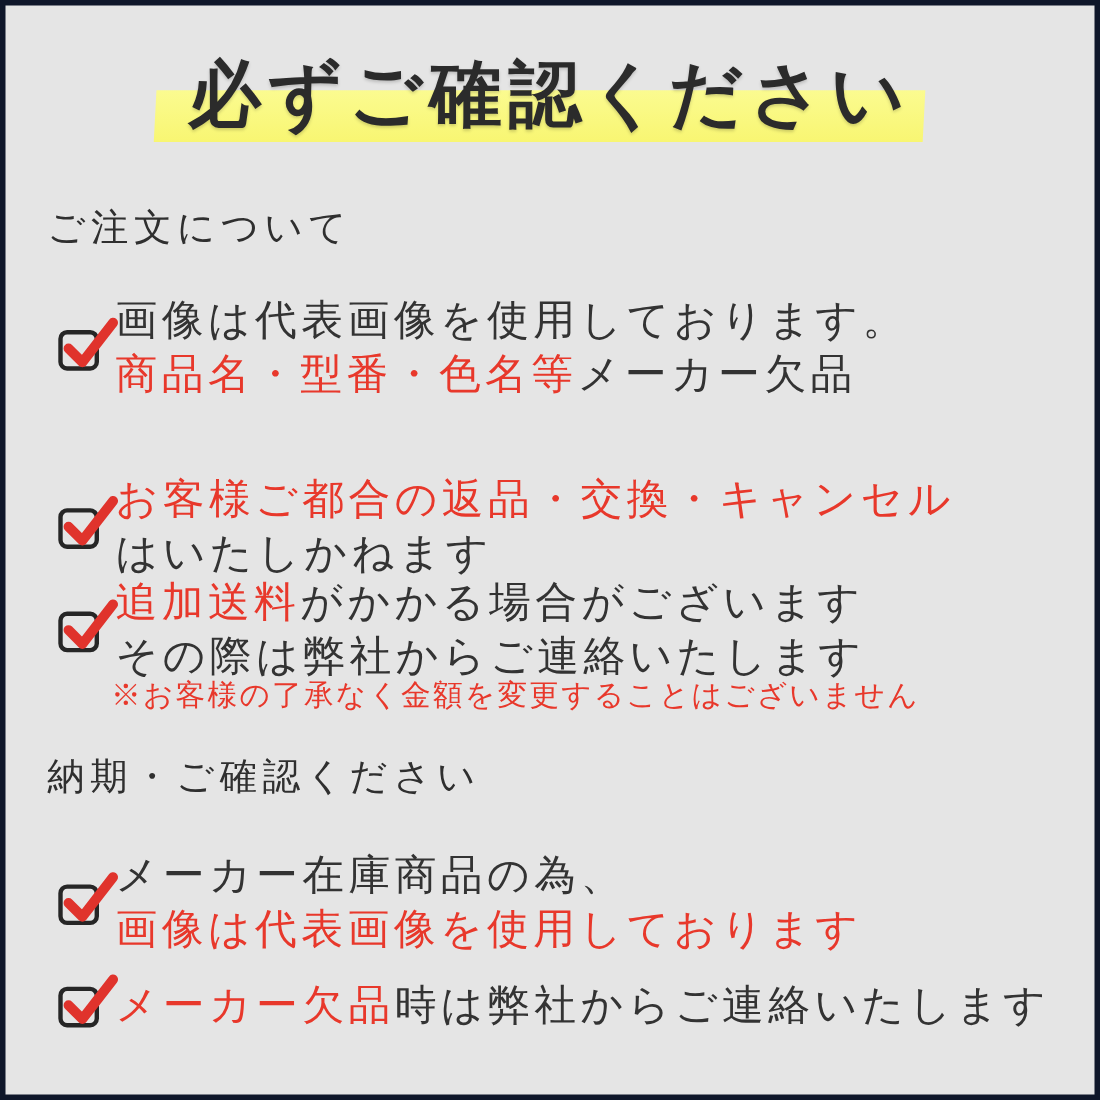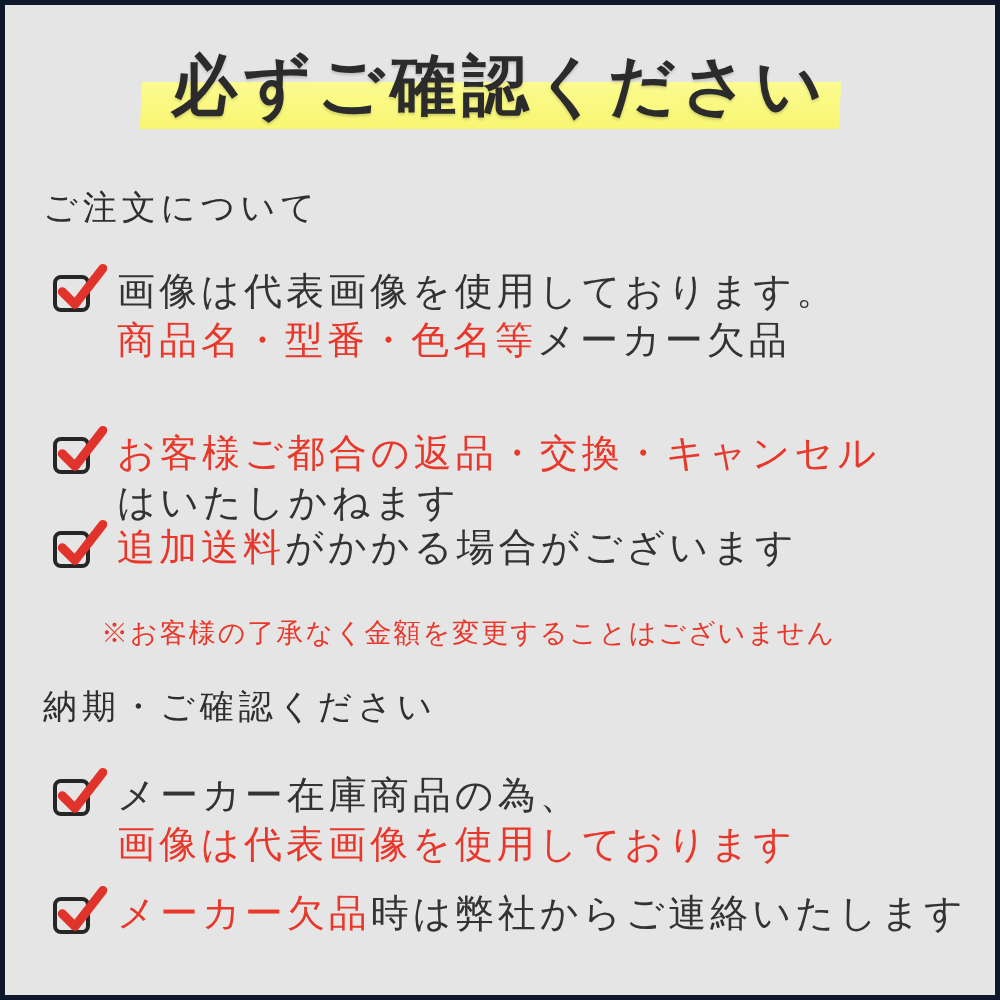--- a/index.html
+++ b/index.html
@@ -54,22 +54,22 @@
     letter-spacing: 5px;
     color: #2f2f2f;
     line-height: 1.15;
   }
 
   
   .item {
     position: absolute;
     left: 48px;
     display: flex;
-    align-items: flex-start;
-    gap: 20px;
+    align-items: center;
+    gap: 8px;
   }
   .item-text {
     font-size: 38px;
     letter-spacing: 4px;
     line-height: 1.28;
     color: #333333;
   }
   .t-red { color: #e8382b; }
   .t-black { color: #333333; }
 
@@ -149,20 +149,21 @@
 
   <div class="item" style="top:518px;">
     <span class="cbx">
       <span class="cbx-box"></span>
       <svg class="cbx-check" viewBox="0 0 60 60">
         <path d="M7 32 L21 46 L52 6"></path>
       </svg>
     </span>
     <div class="item-text">
       <div><span class="t-red">追加送料</span><span class="t-black">がかかる場合がございます</span></div>
+      <div><span class="t-black">その際は弊社からご連絡いたします</span></div>
     </div>
   </div>
 
   <div class="note" style="top:612px;">※お客様の了承なく金額を変更することはございません</div>
 
   <h2 class="sec-heading" style="top:682px;">納期・ご確認ください</h2>
 
   <div class="item" style="top:766px;">
     <span class="cbx">
       <span class="cbx-box"></span>

